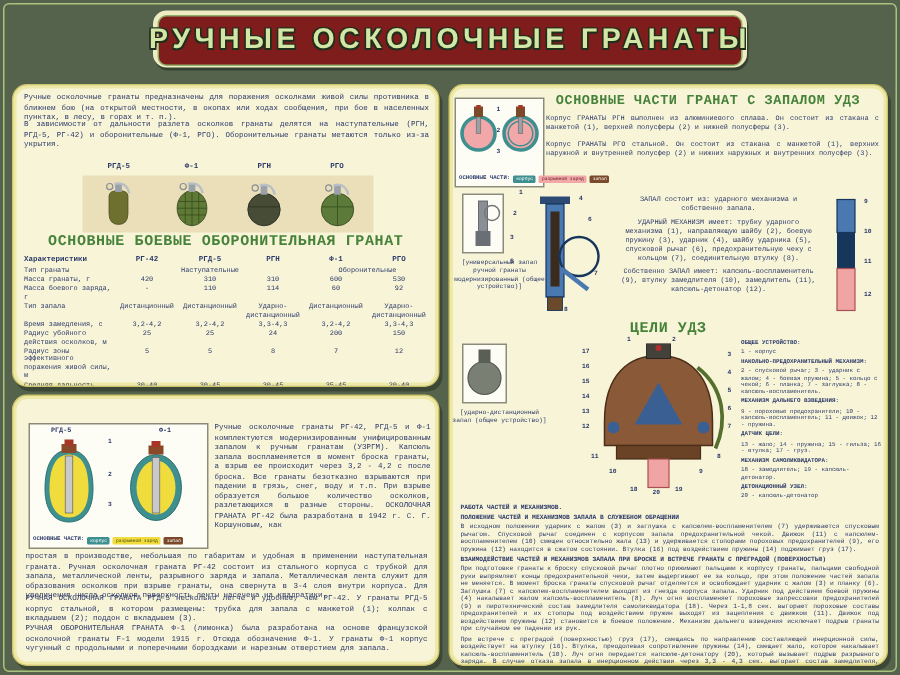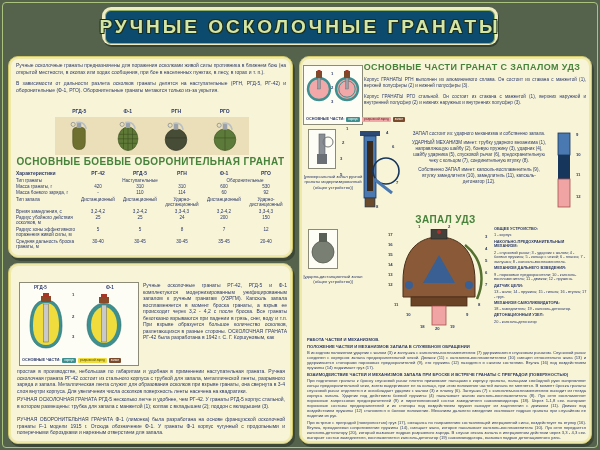--- a/index.html
+++ b/index.html
@@ -2,25 +2,25 @@
 <html><head>
 <meta charset="utf-8">
 <style>
   html,body{margin:0;padding:0;}
   body{width:600px;height:450px;background:#55634d;font-family:"Liberation Sans",sans-serif;}
   .board{position:relative;width:600px;height:450px;background:#55634d;overflow:hidden;}
   .board::before{content:"";position:absolute;inset:2px;border:1.5px solid #a9c37f;border-radius:4px;pointer-events:none;z-index:5;}
 
   
   .banner{position:absolute;left:102px;top:7px;width:396px;height:38px;background:#efecc4;border-radius:9px;padding:3px;box-sizing:border-box;box-shadow:1px 2px 0 rgba(30,40,25,.55);z-index:2;}
-  .banner-inner{height:100%;background:#0c4a6e;border:1px solid #8fae66;border-radius:6px;display:flex;align-items:center;justify-content:center;}
+  .banner-inner{height:100%;background:#7f1d1d;border:1px solid #8fae66;border-radius:6px;display:flex;align-items:center;justify-content:center;}
   .banner-title{font-size:19px;font-weight:800;letter-spacing:3px;color:#d4e6a6;text-shadow:1px 1px 0 #1f2f1b,-1px -1px 0 #1f2f1b,1px -1px 0 #1f2f1b,-1px 1px 0 #1f2f1b;white-space:nowrap;}
 
   
-  .panel{position:absolute;background:#f7f4d8;border:1px solid #cfc66c;border-radius:10px;box-shadow:2px 3px 0 rgba(35,45,30,.5),inset 0 0 0 2px #efe9a8;box-sizing:border-box;overflow:hidden;}
+  .panel{position:absolute;background:#f7f4d8;border:1px solid #cfc66c;border-radius:10px;box-shadow:2px 3px 0 rgba(35,45,30,.5),inset 0 0 0 2px #efe9a8;box-sizing:border-box;overflow:hidden;font-family:Liberation Mono, monospace;}
   .panel-intro{left:8px;top:56px;width:285px;height:202px;}
   .panel-uzrgm{left:8px;top:263px;width:285px;height:181px;}
   .panel-right{left:299px;top:56px;width:293px;height:388px;}
 
   .txt{position:absolute;margin:0;color:#2d3a69;font-size:5px;line-height:1.3;text-align:justify;}
   .sec-h{position:absolute;margin:0;color:#47823a;font-weight:800;letter-spacing:.4px;text-align:center;white-space:nowrap;}
 
   
   .intro1{left:7px;top:5px;width:270px;}
   .intro2{left:7px;top:23px;width:270px;}
@@ -327,21 +327,21 @@
         <rect x="8" y="6" width="12" height="22" fill="#4a78b0" stroke="#17365c" stroke-width="0.8"></rect>
         <rect x="8" y="28" width="12" height="24" fill="#17365c"></rect>
         <rect x="8" y="52" width="12" height="28" fill="#f0a4a4" stroke="#a85050" stroke-width="0.8"></rect>
       </svg>
       <span class="co" style="left:26px;top:6px;">9</span>
       <span class="co" style="left:26px;top:26px;">10</span>
       <span class="co" style="left:26px;top:46px;">11</span>
       <span class="co" style="left:26px;top:68px;">12</span>
     </div>
 
-    <h2 class="sec-h h-udz-fuze">ЗАПАЛ УДЗ</h2>
+    <h2 class="sec-h h-udz-fuze">ЦЕЛИ УДЗ</h2>
 
     <div class="photo-box pb2">
       <svg viewBox="0 0 28 38" style="width:28px;height:38px;">
         <circle cx="14" cy="22" r="11" fill="#7a7f73" stroke="#565a50" stroke-width="0.8"></circle>
         <rect x="10" y="3" width="8" height="9" fill="#5a5f55"></rect>
       </svg>
     </div>
     <p class="photo-cap cap2">[ударно-дистанционный запал (общее устройство)]</p>
 
     <div class="udz-wrap">

